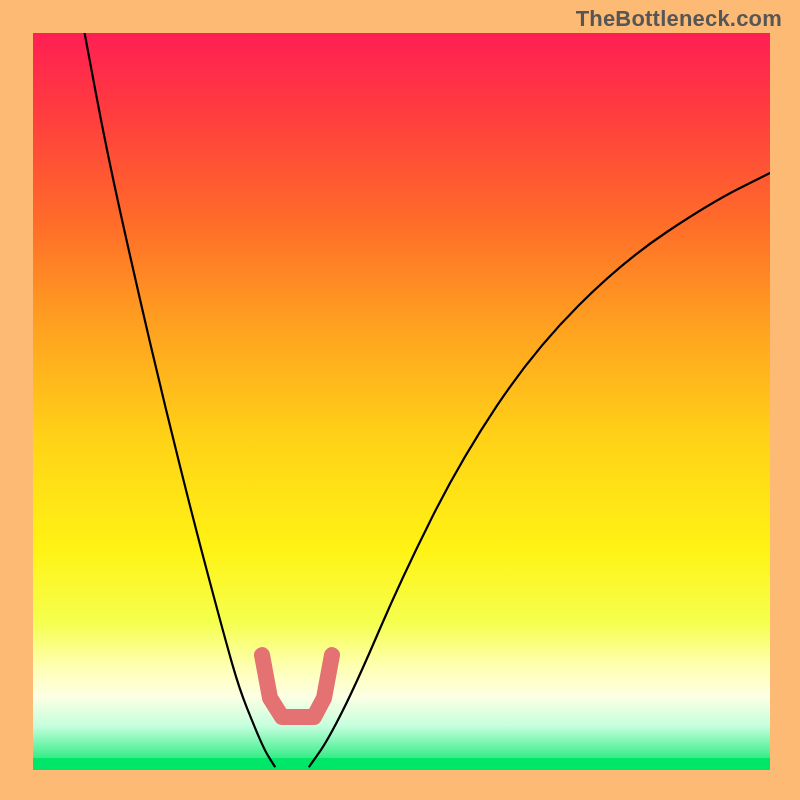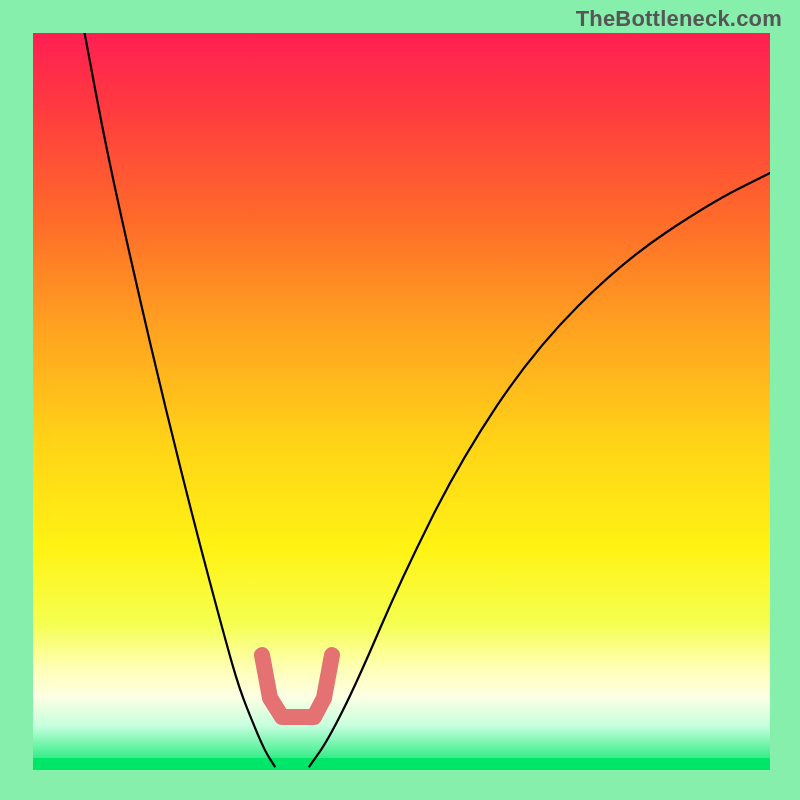--- a/index.html
+++ b/index.html
@@ -7,21 +7,21 @@
     padding: 0;
     width: 800px;
     height: 800px;
     background: #000;
     overflow: hidden;
   }
   .frame {
     position: relative;
     width: 800px;
     height: 800px;
-    background: #86efac;
+    background: #fdba74;
   }
   .watermark {
     position: absolute;
     top: 6px;
     right: 18px;
     font-family: Arial, Helvetica, sans-serif;
     font-size: 22px;
     font-weight: 600;
     color: #565656;
     letter-spacing: 0.2px;

